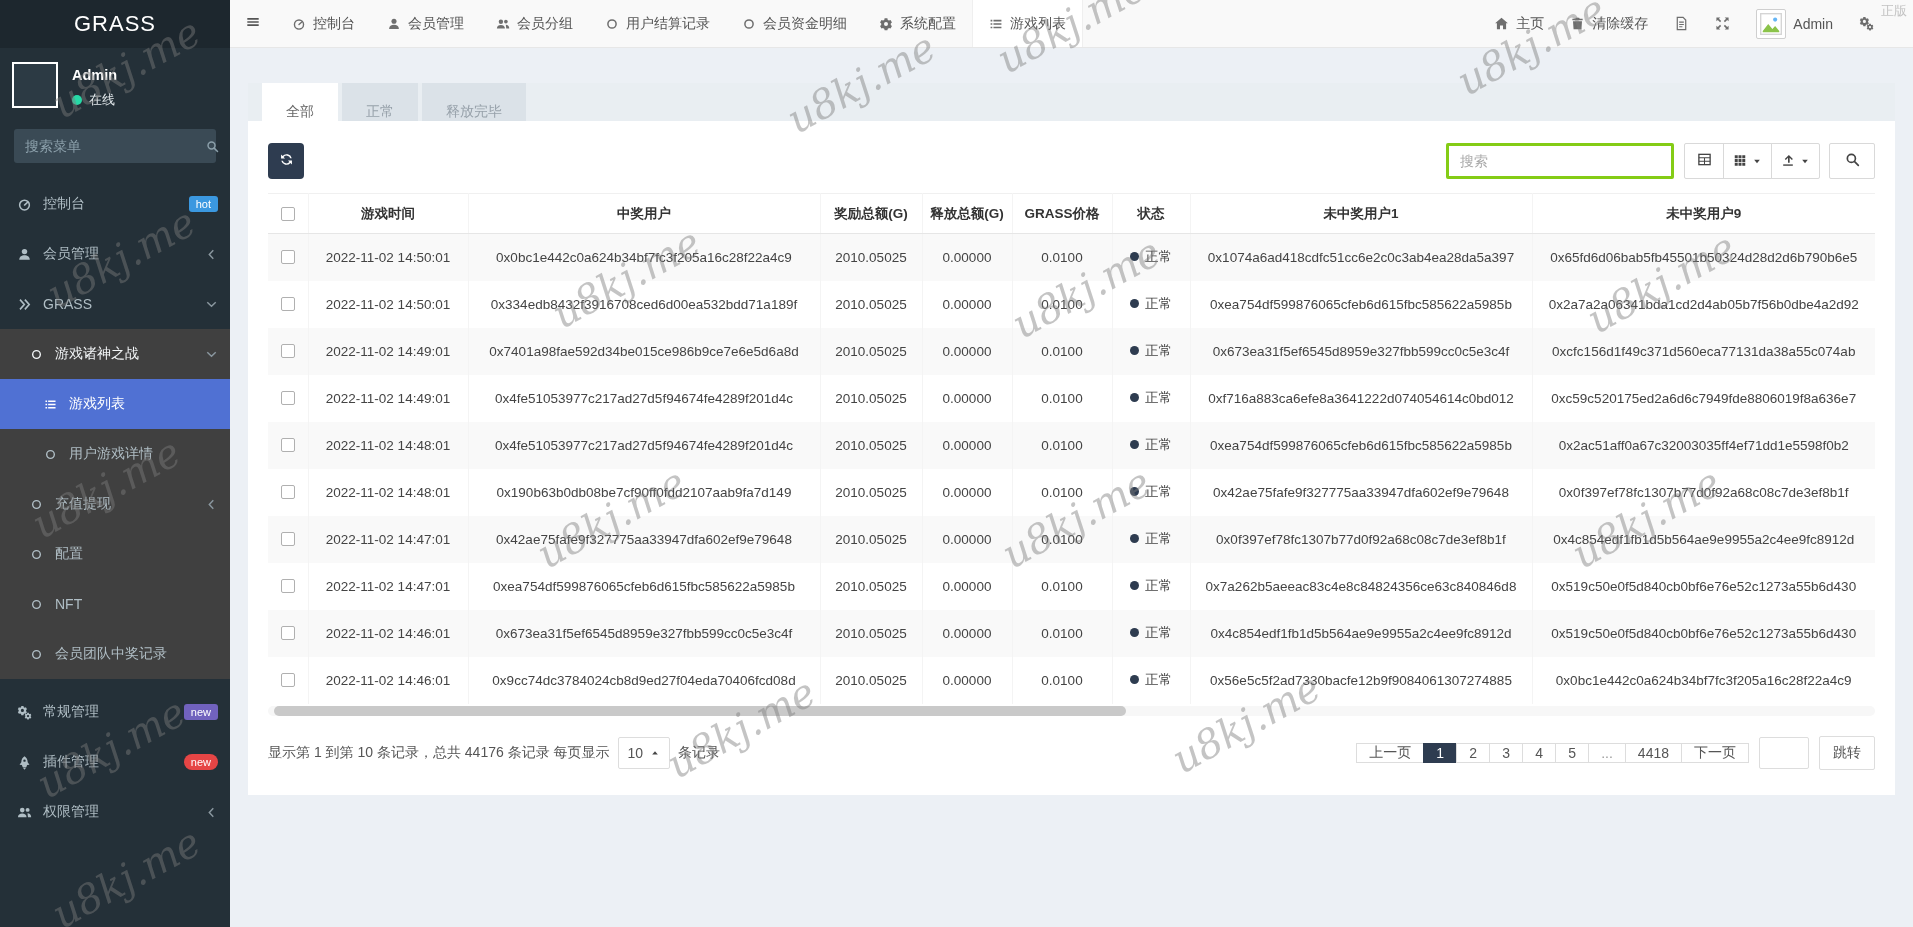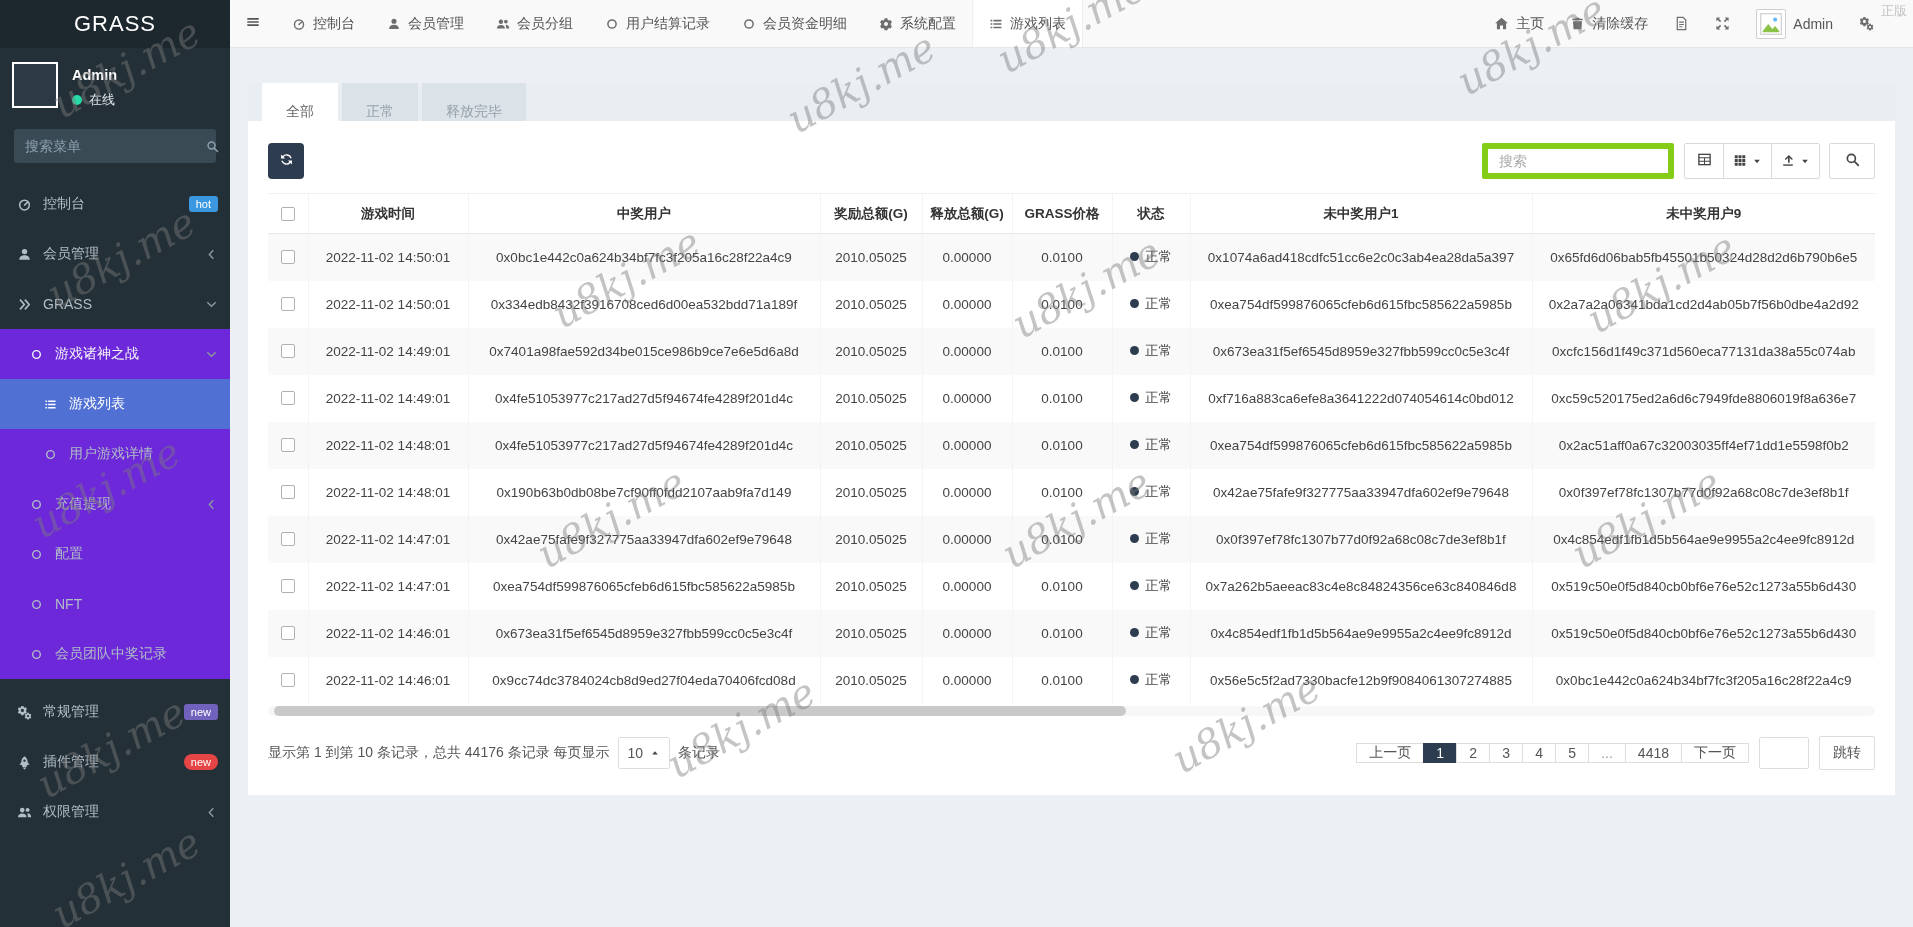--- a/index.html
+++ b/index.html
@@ -28,40 +28,40 @@
   .online-dot { width:10px; height:10px; border-radius:50%; background:var(--online); display:inline-block; }
   .sidebar-search { margin:10px 14px 16px; background:#3a4a55; border-radius:3px; height:34px; display:flex; align-items:center; padding:0 11px; }
   .sidebar-search input { background:transparent; border:none; outline:none; color:#aebfc9; font-size:14px; flex:1; }
   .sidebar-search input::placeholder { color:#8ca0ab; }
   .sidebar-search .ic { color:#8ca0ab; display:flex; }
   .menu { list-style:none; }
   .menu li { height:50px; display:flex; align-items:center; color:#b0bec5; font-size:14px; padding:0 12px; }
   .menu li .mi { width:24px; display:flex; justify-content:center; margin-right:7px; flex:none; }
   .menu li.lv2 { padding-left:24px; }
   .menu li.lv3 { padding-left:38px; }
-  .menu li.dark { background:#6d28d9; }
+  .menu li.dark { background:#404040; }
   .menu li.bright { color:#f2f5f7; }
   .menu li.active { background:var(--accent); color:#fff; }
   .menu li.gap { margin-top:8px; }
   .mbadge { margin-left:auto; font-size:11px; color:#fff; padding:2.5px 7px; border-radius:3px; line-height:1; }
   .mbadge.pill { border-radius:9px; }
   .mchev { margin-left:auto; color:#8a979f; display:flex; }
 
   
   .content { position:absolute; left:230px; top:48px; width:1683px; height:879px; background:#ecf0f5; }
   .panel { position:absolute; left:18px; top:35px; width:1647px; height:712px; }
   .tabs { height:38px; background:#e9eef2; display:flex; align-items:stretch; padding-left:14px; gap:4px; }
   .tab { display:flex; align-items:flex-end; padding:0 24px; font-size:14px; background:#dbe2e8; color:#97a1aa; }
   .tab.active { background:#fff; color:#666; }
   .panel-body { background:#fff; height:674px; padding:0 20px; position:relative; }
 
   .toolbar { padding-top:22px; display:flex; justify-content:space-between; }
   .btn-refresh { width:36px; height:36px; background:var(--navy); border:none; border-radius:4px; color:#fff; display:flex; align-items:center; justify-content:center; }
   .toolbar-right { display:flex; gap:10px; }
-  .search-input { width:192px; height:36px; border:6px solid #84cc16; border-radius:2px; padding:12px 11px; font-size:14px; color:#555; outline:none; }
+  .search-input { width:228px; height:36px; border:3px solid #84cc16; border-radius:2px; padding:12px 11px; font-size:14px; color:#555; outline:none; }
   .search-input::placeholder { color:#a9a9a9; }
   .btn-group { display:flex; }
   .btn-tool { height:36px; min-width:40px; background:#fff; border:1px solid #d9d9d9; display:flex; align-items:center; justify-content:center; gap:5px; color:#444; padding:0 9px; margin-left:-1px; }
   .btn-group .btn-tool:first-child { border-radius:2px 0 0 2px; margin-left:0; }
   .btn-group .btn-tool:last-child { border-radius:0 2px 2px 0; }
   .btn-single { border-radius:2px; width:46px; }
   .caret { display:flex; color:#444; }
 
   table { width:100%; border-collapse:collapse; margin-top:14px; table-layout:fixed; font-size:13.5px; color:#444; }
   th, td { text-align:center; white-space:nowrap; overflow:hidden; text-overflow:ellipsis; border-right:1px solid #f4f4f4; }

